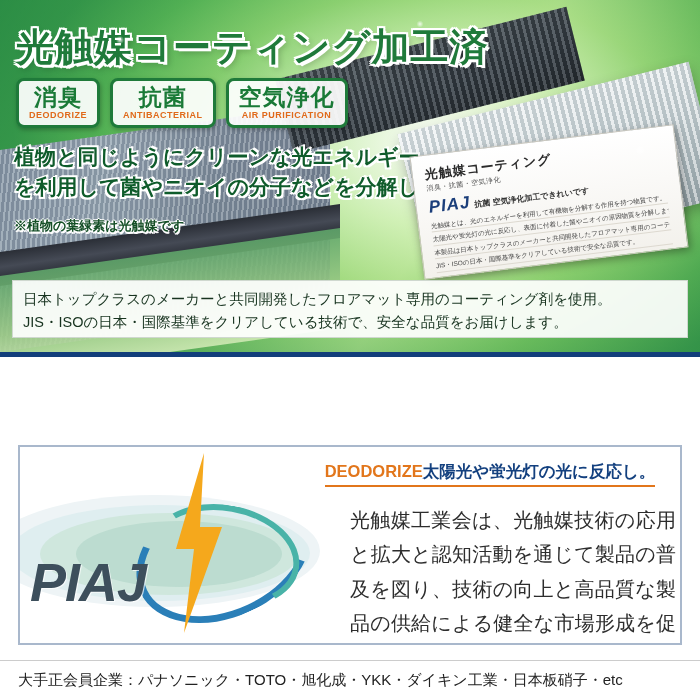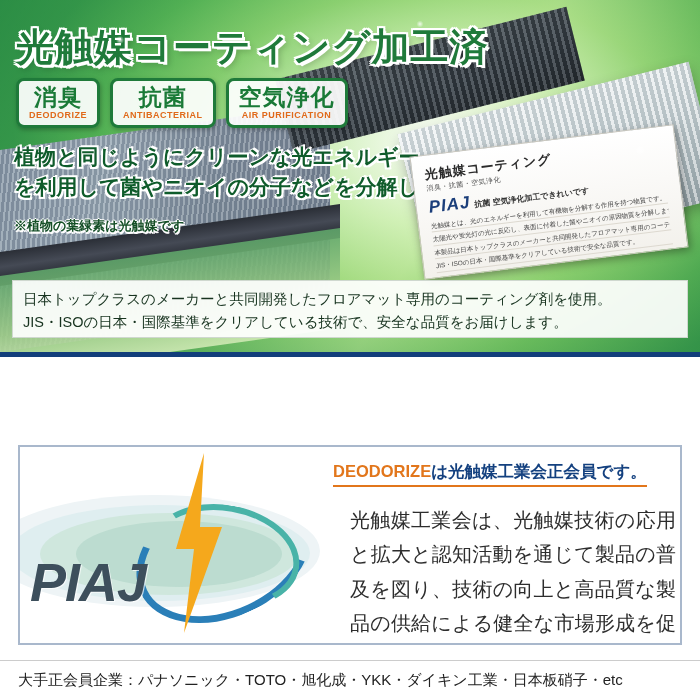--- a/index.html
+++ b/index.html
@@ -439,21 +439,21 @@
         <div class="piaj-ellipse e4"></div>
         <div class="arc-blue"></div>
         <div class="arc-teal"></div>
         <svg class="bolt" viewBox="0 0 56 180">
           <polygon points="34,0 6,96 24,96 14,180 52,74 30,74" fill="#f5a81c"></polygon>
         </svg>
         <div class="piaj-text">PIAJ</div>
       </div>
 
       <div class="member-line">
-        <span class="uline"><span class="orange">DEODORIZE</span><span>は光触媒工業会正会員です。</span></span>
+        <span class="uline"><span class="orange">DEODORIZE</span><span>太陽光や蛍光灯の光に反応し。</span></span>
       </div>
 
       <div class="desc">光触媒工業会は、光触媒技術の応用と拡大と認知活動を通じて製品の普及を図り、技術の向上と高品質な製品の供給による健全な市場形成を促すことにより関連産業の発展と国民生活の向上に寄与することを目的とする会です。</div>
     </div>
   </div>
 
   <div class="footer">
     <div class="footer-text">大手正会員企業：パナソニック・TOTO・旭化成・YKK・ダイキン工業・日本板硝子・etc</div>
   </div>
 </div>

